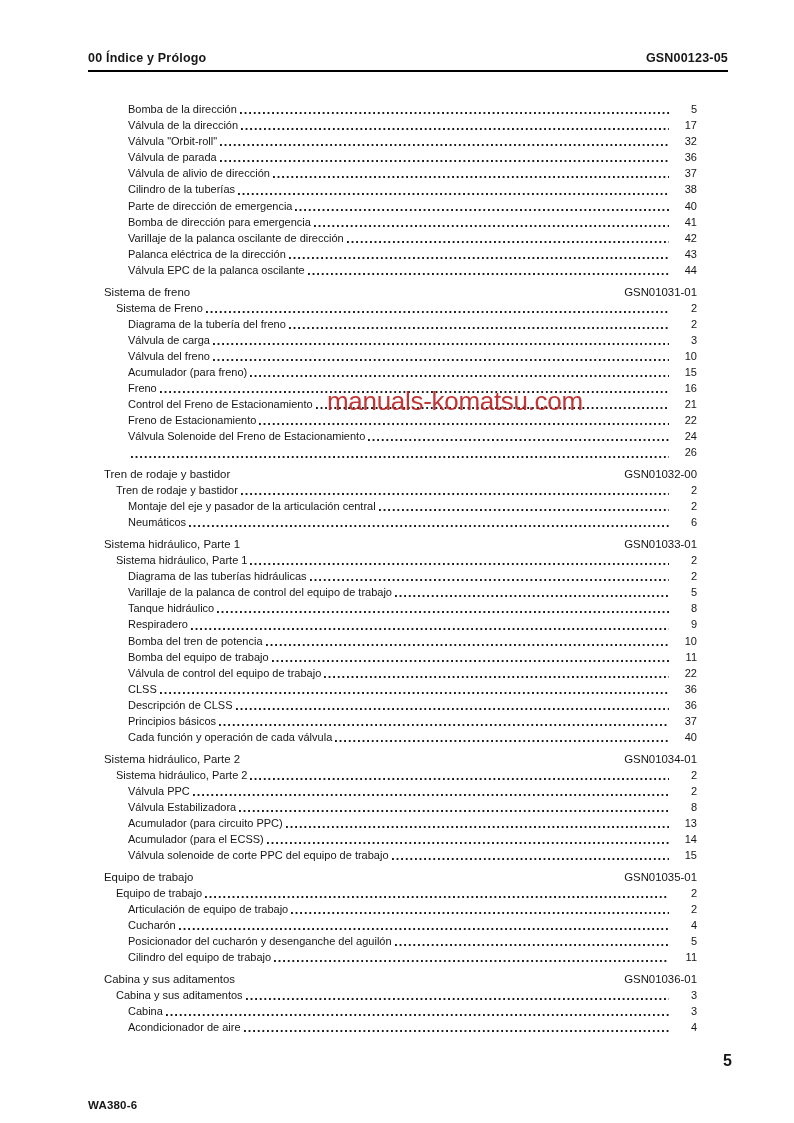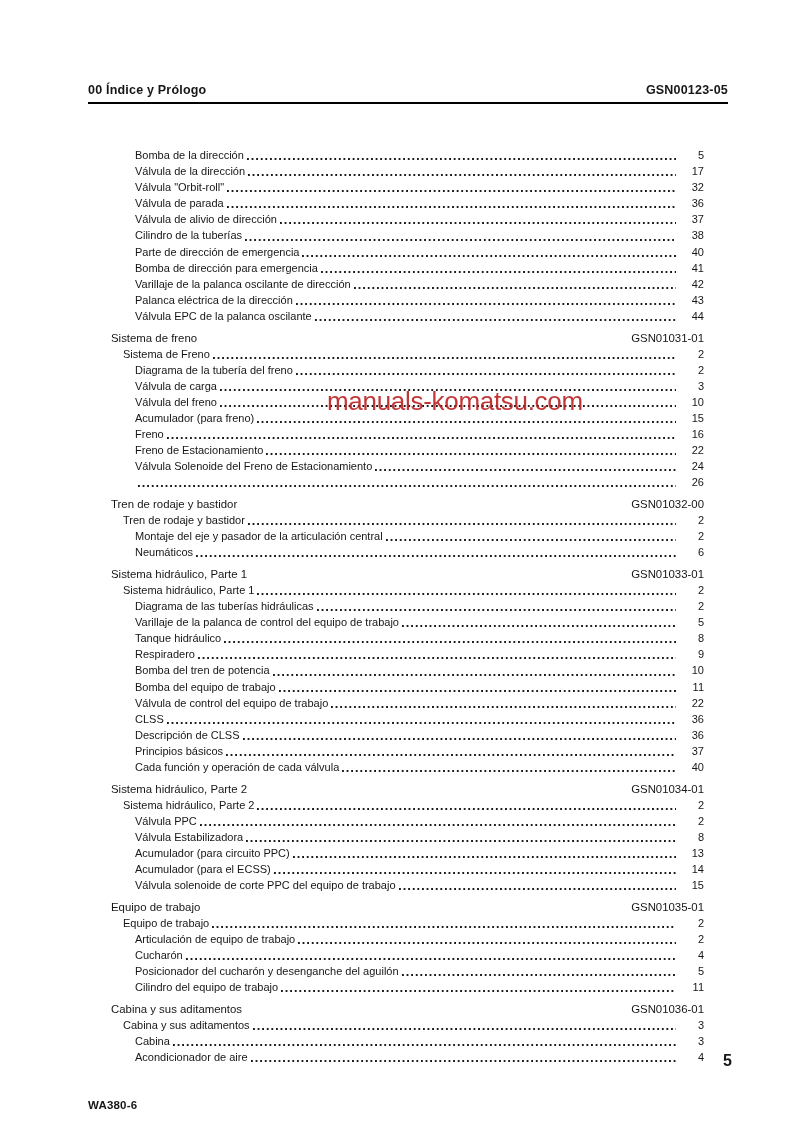--- a/index.html
+++ b/index.html
@@ -11,28 +11,27 @@
     position: relative;
     overflow: hidden;
   }
   .page { position: absolute; inset: 0; }
 
   
   .page-header {
     position: absolute; left: 88px; top: 51px; width: 640px;
     display: flex; justify-content: space-between; align-items: flex-end;
     font-size: 12.5px; font-weight: bold; letter-spacing: 0.2px;
-    padding-bottom: 5px; border-bottom: 2.5px solid #000; margin-top: 32px;
+    padding-bottom: 5px; border-bottom: 2.5px solid #000;
   }
 
   
   .toc {
-    position: absolute; left: 111px; top: 101px; width: 593px;
+    position: absolute; left: 104px; top: 101px; width: 593px;
     font-size: 11px;
-    margin-top: 46px;
   }
   .row {
     display: flex; align-items: baseline;
     height: 16.1px; line-height: 16.1px; white-space: nowrap;
   }
   .row.section {
     justify-content: space-between;
     margin-top: 5.5px; font-size: 11.4px;
   }
   .row.entry.lvl1 { padding-left: 12px; }
@@ -157,20 +156,25 @@
         <span class="entry-label">Acumulador (para freno)</span>
         <span class="dots"></span>
         <span class="entry-page">15</span>
       </div>
       <div class="row entry lvl2">
         <span class="entry-label">Freno</span>
         <span class="dots"></span>
         <span class="entry-page">16</span>
       </div>
       <div class="row entry lvl2">
+        <span class="entry-label">Control del Freno de Estacionamiento</span>
+        <span class="dots"></span>
+        <span class="entry-page">21</span>
+      </div>
+      <div class="row entry lvl2">
         <span class="entry-label">Freno de Estacionamiento</span>
         <span class="dots"></span>
         <span class="entry-page">22</span>
       </div>
       <div class="row entry lvl2">
         <span class="entry-label">Válvula Solenoide del Freno de Estacionamiento</span>
         <span class="dots"></span>
         <span class="entry-page">24</span>
       </div>
       <div class="row entry lvl2">

